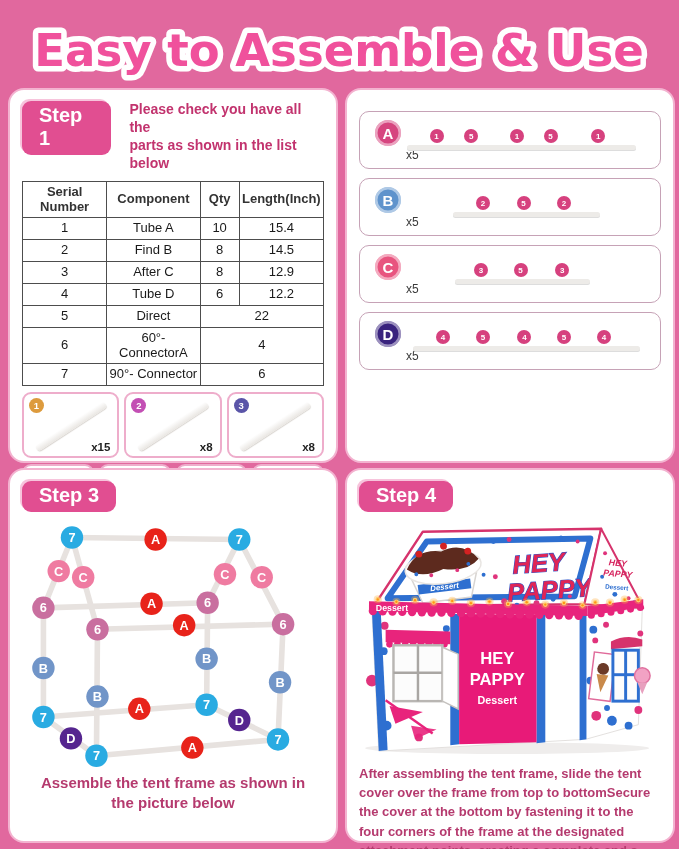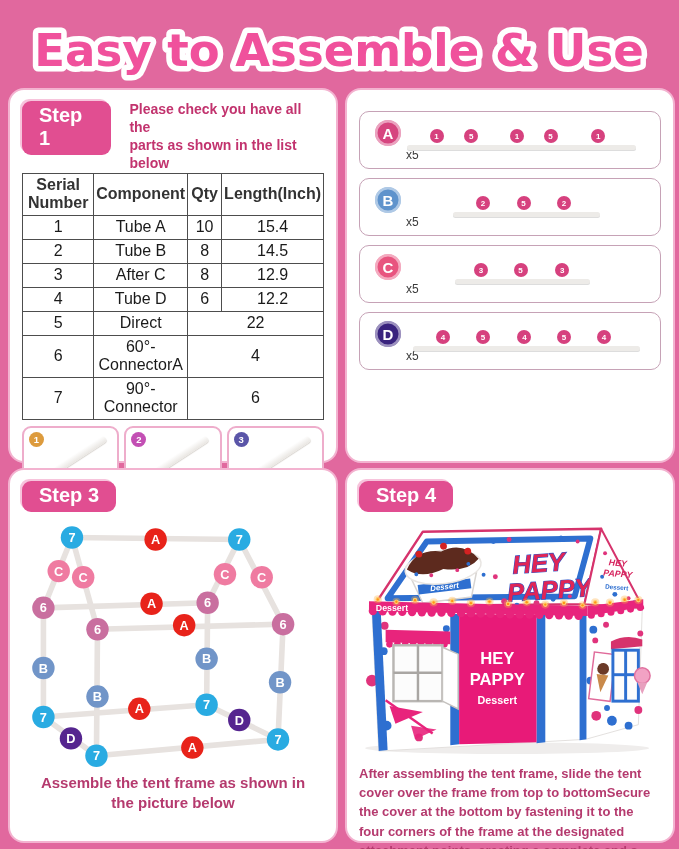--- a/index.html
+++ b/index.html
@@ -8,21 +8,21 @@
   .panel{position:absolute;width:330px;height:375px;background:#fff;border:2px solid #f3b3d0;border-radius:16px;box-sizing:border-box;padding:11px 12px;}
   #panel-step1{left:8px;top:88px;}
   #panel-step2{left:345px;top:88px;}
   #panel-step3{left:8px;top:468px;}
   #panel-step4{left:345px;top:468px;}
   .step-badge{display:inline-block;background:#e14e91;color:#fff;font-weight:bold;font-size:20px;padding:3px 17px 5px;border-radius:9px;box-shadow:-2px -2px 0 0 #f7c4dc;}
   .badge-row{display:flex;align-items:flex-start;gap:18px;}
   .intro{color:#c2336e;font-weight:bold;font-size:14px;line-height:1.28;}
   .intro.right{margin-top:10px;}
   
-  table.parts{width:100%;border-collapse:collapse;font-size:16px;color:#1a1a1a;}
+  table.parts{width:100%;border-collapse:collapse;margin-top:8px;font-size:13px;color:#1a1a1a;}
   table.parts th,table.parts td{border:1px solid #4d4d4d;padding:2px 2px 3px;text-align:center;height:16px;}
   table.parts th{font-weight:bold;color:#333;}
   
   .parts-row{display:flex;gap:5px;margin-top:6px;}
   .part-box{position:relative;border:2px solid #eeadcb;border-radius:9px;height:66px;box-sizing:border-box;flex:1;background:#fff;}
   .part-num{position:absolute;top:4px;left:5px;width:15px;height:15px;border-radius:50%;color:#fff;font-size:9.5px;font-weight:bold;display:flex;align-items:center;justify-content:center;}
   .part-label-right{position:absolute;right:7px;bottom:3px;font-size:11.5px;color:#222;font-weight:bold;}
   .part-label-center{position:absolute;left:0;right:0;text-align:center;bottom:3px;font-size:9px;color:#222;font-weight:bold;}
   .tube{position:absolute;left:50%;top:48%;height:7px;border-radius:4px;background:linear-gradient(180deg,#ffffff,#e9e6e2);box-shadow:0 1px 1px #d8d4cf;transform:rotate(-33deg);}
   .tube.big{width:82px;margin-left:-41px;}
@@ -74,21 +74,21 @@
           <th>Length(Inch)</th>
         </tr>
         <tr>
           <td>1</td>
           <td>Tube A</td>
           <td>10</td>
           <td>15.4</td>
         </tr>
         <tr>
           <td>2</td>
-          <td>Tube B</td>
+          <td>Find B</td>
           <td>8</td>
           <td>14.5</td>
         </tr>
         <tr>
           <td>3</td>
           <td>After C</td>
           <td>8</td>
           <td>12.9</td>
         </tr>
         <tr>

